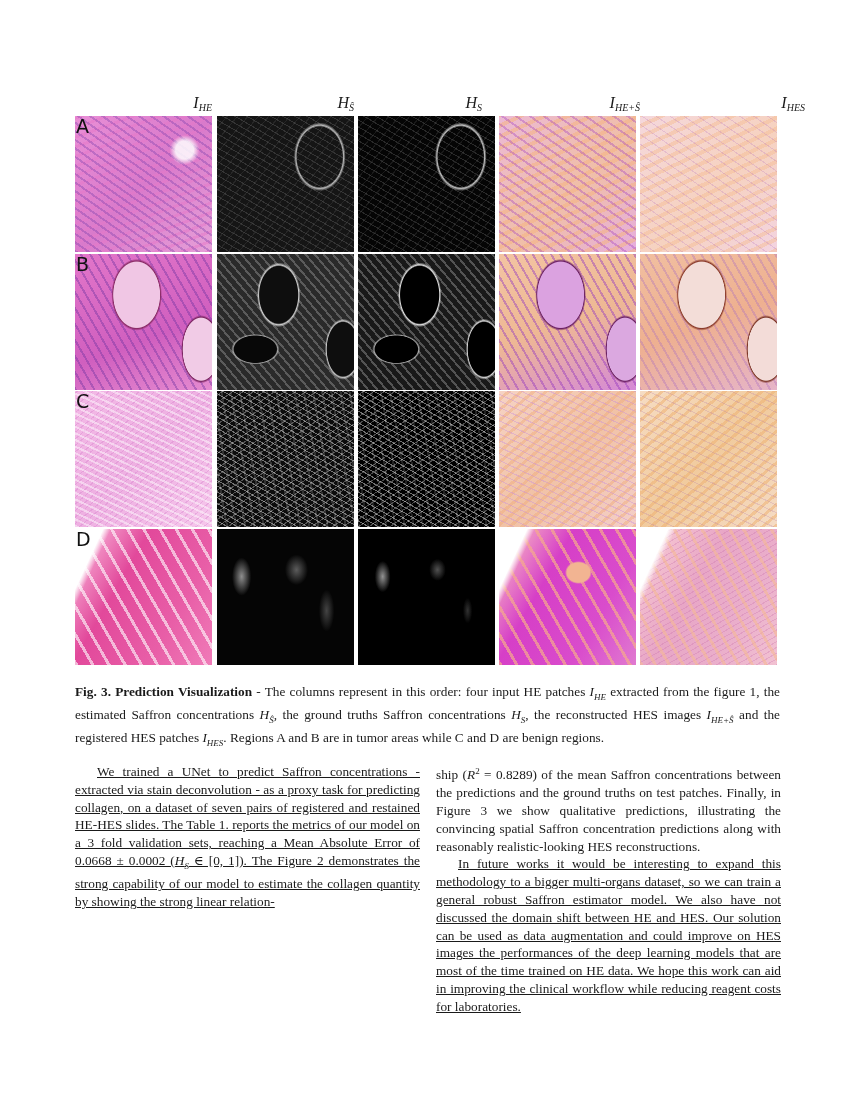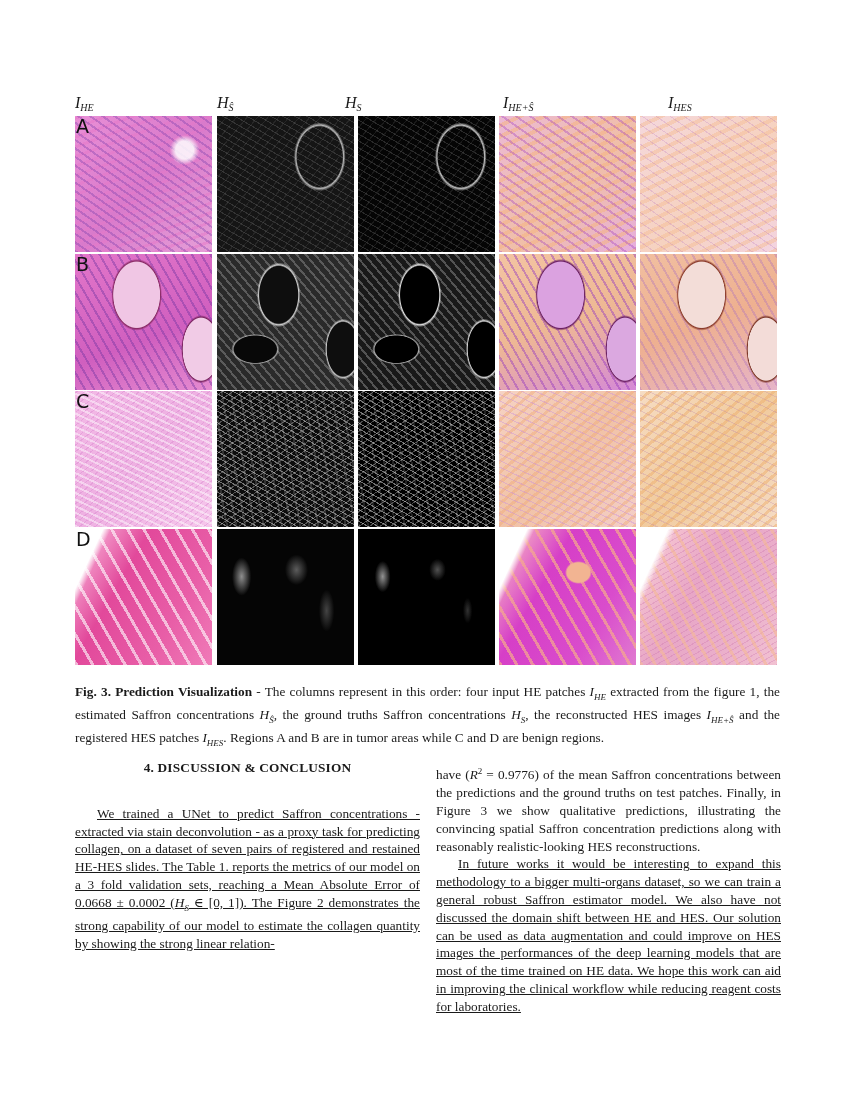--- a/index.html
+++ b/index.html
@@ -3,21 +3,21 @@
 <meta charset="utf-8">
 <style>
   html, body { margin: 0; padding: 0; background: #ffffff; }
   body {
     width: 850px; height: 1100px; position: relative; overflow: hidden;
     font-family: "Liberation Serif", "DejaVu Serif", serif; color: #1a1a1a;
   }
   .figure { position: absolute; left: 75px; top: 92px; width: 702px; }
   .col-headers { position: relative; height: 24px; }
   .col-header {
-    position: absolute; top: 0; width: 137px; text-align: left;
+    position: absolute; top: 0; width: 137px; text-align: right;
     font-style: italic; font-size: 16px; line-height: 22px;
   }
   .col-header sub { font-size: 10px; font-style: italic; vertical-align: -3px; }
   .grid { position: absolute; top: 24px; left: 0; }
   .cell { position: absolute; width: 137px; height: 136px; overflow: hidden; }
   .row-label {
     position: absolute; left: 1px; top: 0px; font-family: "DejaVu Sans", sans-serif;
     font-size: 19px; color: #111; line-height: 20px; z-index: 2;
   }
   
@@ -192,20 +192,19 @@
     <div class="cell gray-d" style="left:142px;top:413px"></div>
     <div class="cell gray-d" style="left:283px;top:413px;filter:contrast(1.3)"></div>
     <div class="cell hes-rec-d" style="left:424px;top:413px"></div>
     <div class="cell hes-reg-d" style="left:565px;top:413px"></div>
   </div>
 </div>
 
 <div class="caption"><b>Fig. 3</b><b>. </b><b>Prediction Visualization</b><span> - The columns represent in this order: four input HE patches </span><i><span>I</span><sub>HE</sub></i><span> extracted from the figure 1, the estimated Saffron concentrations </span><i><span>H</span><sub>Ŝ</sub></i><span>, the ground truths Saffron concentrations </span><i><span>H</span><sub>S</sub></i><span>, the reconstructed HES images </span><i><span>I</span><sub>HE+Ŝ</sub></i><span> and the registered HES patches </span><i><span>I</span><sub>HES</sub></i><span>. Regions A and B are in tumor areas while C and D are benign regions.</span></div>
 
 <div class="col col-left">
-  <div class="section-heading">4.  DISCUSSION &amp; CONCLUSION</div>
   <p class="para indent"><span>We trained a UNet to predict Saffron concentrations - extracted via stain deconvolution - as a proxy task for predicting collagen, on a dataset of seven pairs of registered and restained HE-HES slides. The Table 1. reports the metrics of our model on a 3 fold validation sets, reaching a Mean Absolute Error of 0.0668 ± 0.0002 (</span><i><span>H</span><sub style="font-size:9px">S</sub></i><span> ∈ [0, 1]). The Figure 2 demonstrates the strong capability of our model to estimate the collagen quantity by showing the strong linear relation-</span></p>
 </div>
 
 <div class="col col-right" style="top:763px">
-  <p class="para"><span>have (</span><i>R</i><sup style="font-size:9px">2</sup><span> = 0.9776) of the mean Saffron concentrations between the predictions and the ground truths on test patches. Finally, in Figure 3 we show qualitative predictions, illustrating the convincing spatial Saffron concentration predictions along with reasonably realistic-looking HES reconstructions.</span></p>
+  <p class="para"><span>ship (</span><i>R</i><sup style="font-size:9px">2</sup><span> = 0.8289) of the mean Saffron concentrations between the predictions and the ground truths on test patches. Finally, in Figure 3 we show qualitative predictions, illustrating the convincing spatial Saffron concentration predictions along with reasonably realistic-looking HES reconstructions.</span></p>
   <p class="para indent">In future works it would be interesting to expand this methodology to a bigger multi-organs dataset, so we can train a general robust Saffron estimator model. We also have not discussed the domain shift between HE and HES. Our solution can be used as data augmentation and could improve on HES images the performances of the deep learning models that are most of the time trained on HE data. We hope this work can aid in improving the clinical workflow while reducing reagent costs for laboratories.</p>
 </div>
 
 </body></html>

